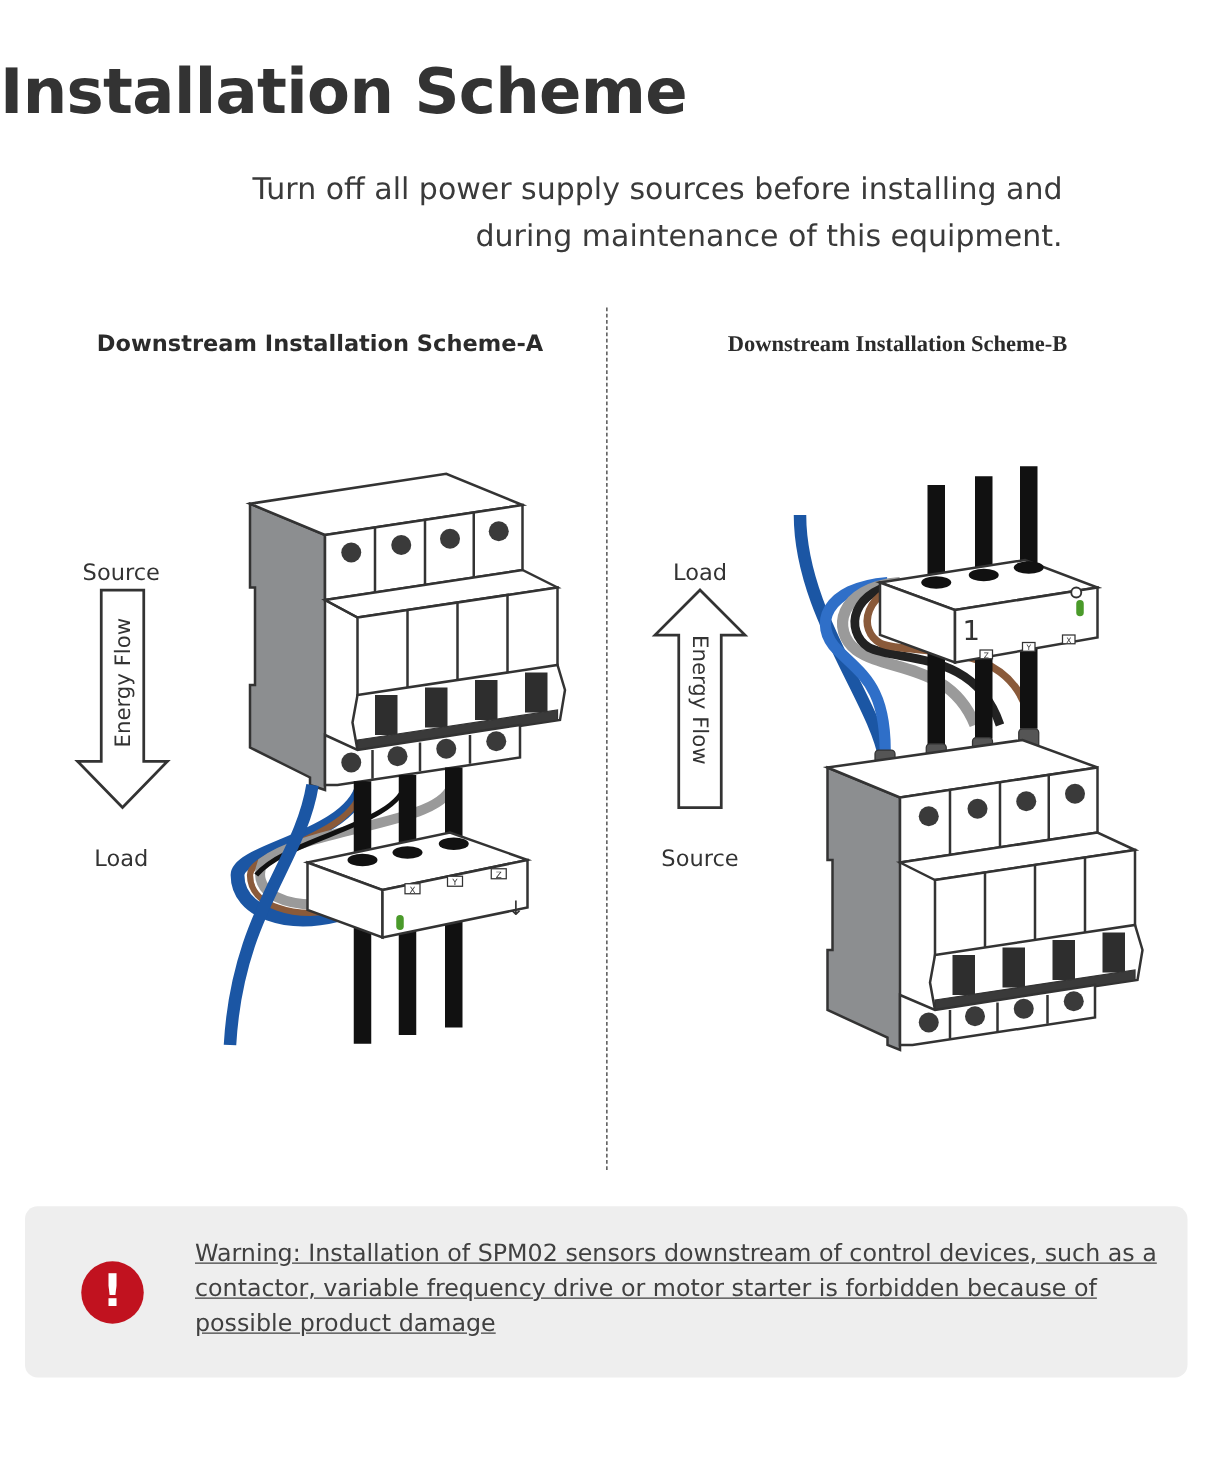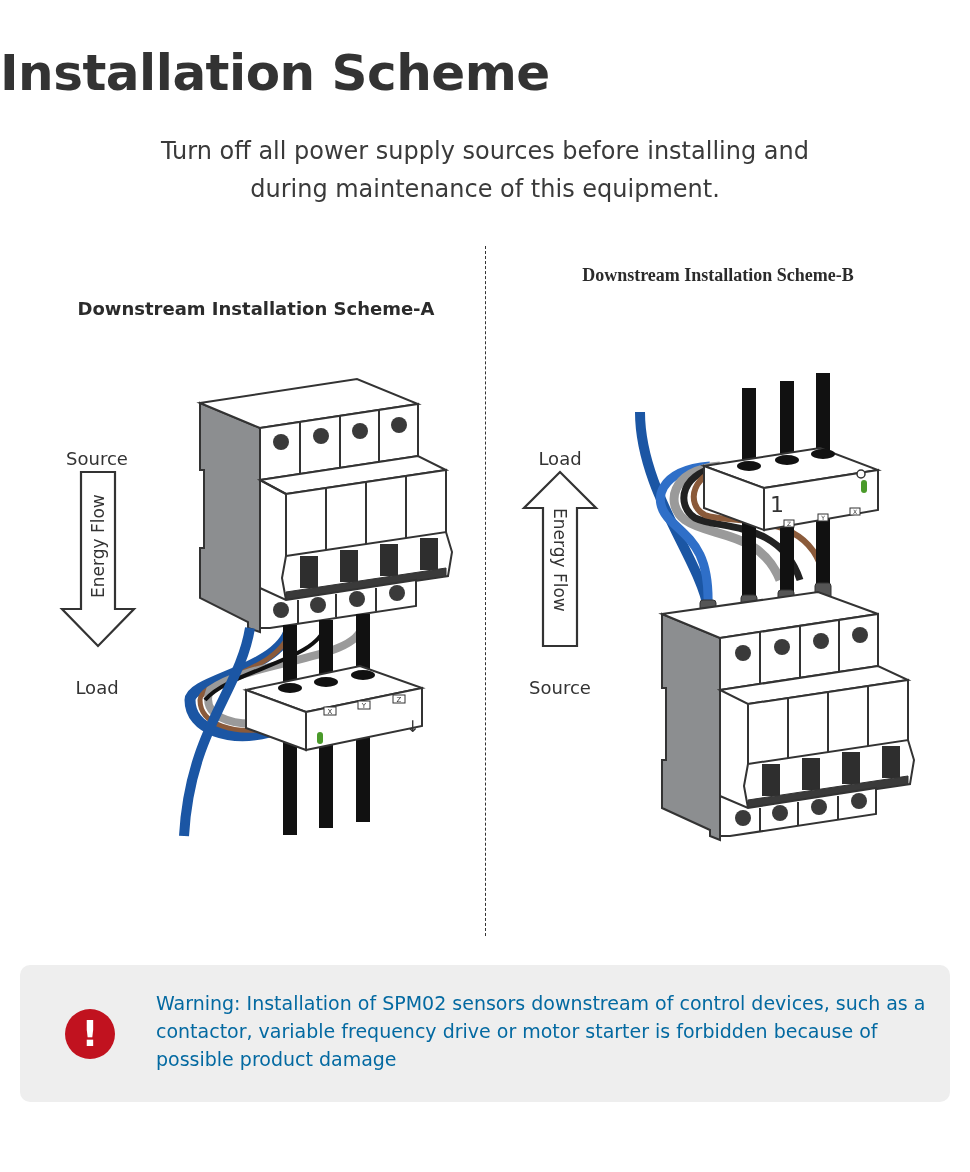--- a/index.html
+++ b/index.html
@@ -1,27 +1,27 @@
 <!DOCTYPE html>
 <html><head>
 <meta charset="utf-8">
 <style>
   html, body { margin: 0; padding: 0; background: #ffffff; }
   body { width: 970px; height: 1172px; position: relative; overflow: hidden; font-family: "DejaVu Sans", sans-serif; color: #333333; }
   .title { position: absolute; left: 0; top: 44px; width: 970px; font-size: 50px; font-weight: bold; color: #333333; letter-spacing: -0.5px; margin: 0; }
-  .subtitle { position: absolute; left: 120px; top: 132px; width: 730px; text-align: center; font-size: 24px; line-height: 38px; color: #3a3a3a; margin: 0; }
+  .subtitle { position: absolute; left: 120px; top: 132px; width: 730px; text-align: right; font-size: 24px; line-height: 38px; color: #3a3a3a; margin: 0; }
   .scheme-title { position: absolute; top: 265px; font-size: 18px; font-weight: bold; color: #2b2b2b; text-align: center; }
-  .scheme-a-title { left: 40px; width: 432px; margin-top: 33px; }
+  .scheme-a-title { left: 40px; width: 432px; }
   .scheme-b-title { left: 500px; width: 436px; font-family: Liberation Serif, serif; }
   .divider { position: absolute; left: 485px; top: 246px; height: 690px; border-left: 1.5px dashed #333; }
   .label { position: absolute; font-size: 18px; color: #333; text-align: center; width: 100px; margin-top: 22px; }
   svg.diagram { position: absolute; overflow: visible; }
   .warning { position: absolute; left: 20px; top: 965px; width: 930px; height: 137px; background: #eeeeee; border-radius: 10px; }
   .warn-icon { position: absolute; left: 45px; top: 44px; width: 50px; height: 50px; border-radius: 50%; background: #c1121f; color: #fff; font-weight: bold; font-size: 36px; text-align: center; line-height: 50px; }
-  .warn-text { position: absolute; left: 136px; top: 24px; width: 770px; font-size: 19px; line-height: 28px; color: #0369a1; }
+  .warn-text { position: absolute; left: 136px; top: 24px; width: 770px; font-size: 19px; line-height: 28px; color: #404040; text-decoration: underline; }
 </style>
 </head>
 <body>
 
 <h1 class="title">Installation Scheme</h1>
 <p class="subtitle">Turn off all power supply sources before installing and during maintenance of this equipment.</p>
 
 <div class="scheme-title scheme-a-title">Downstream Installation Scheme-A</div>
 <div class="scheme-title scheme-b-title">Downstream Installation Scheme-B</div>
 

